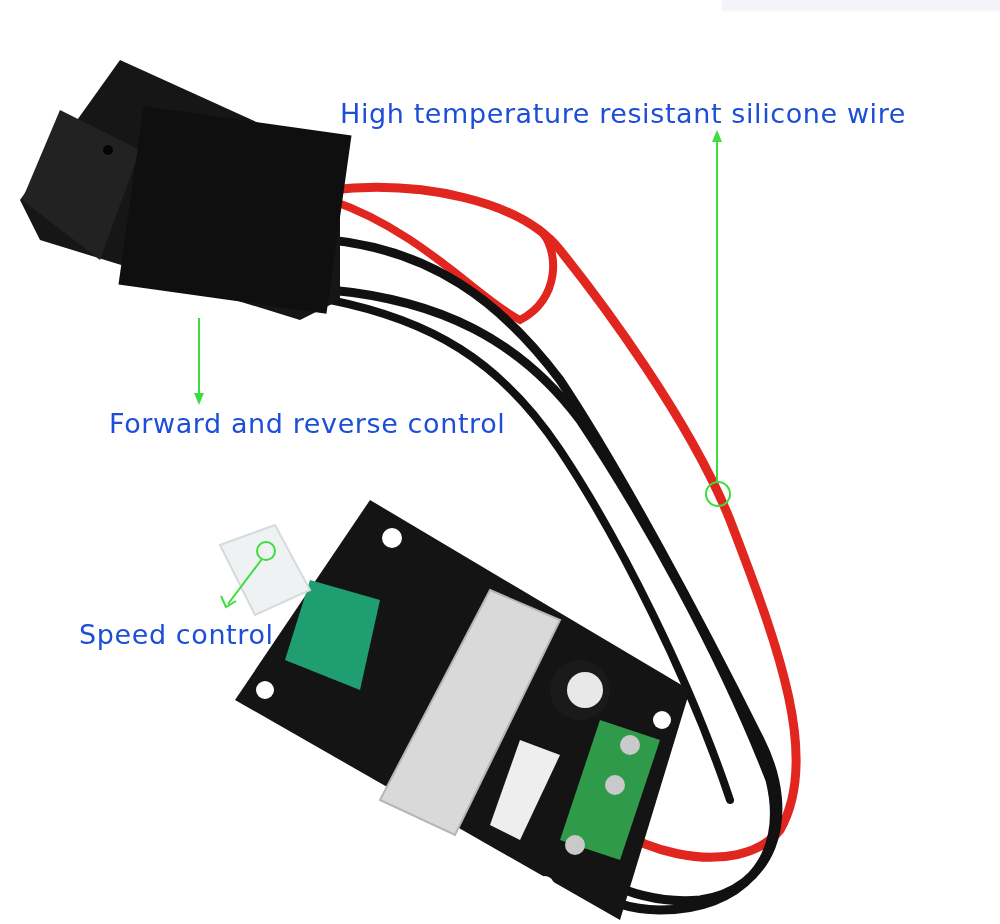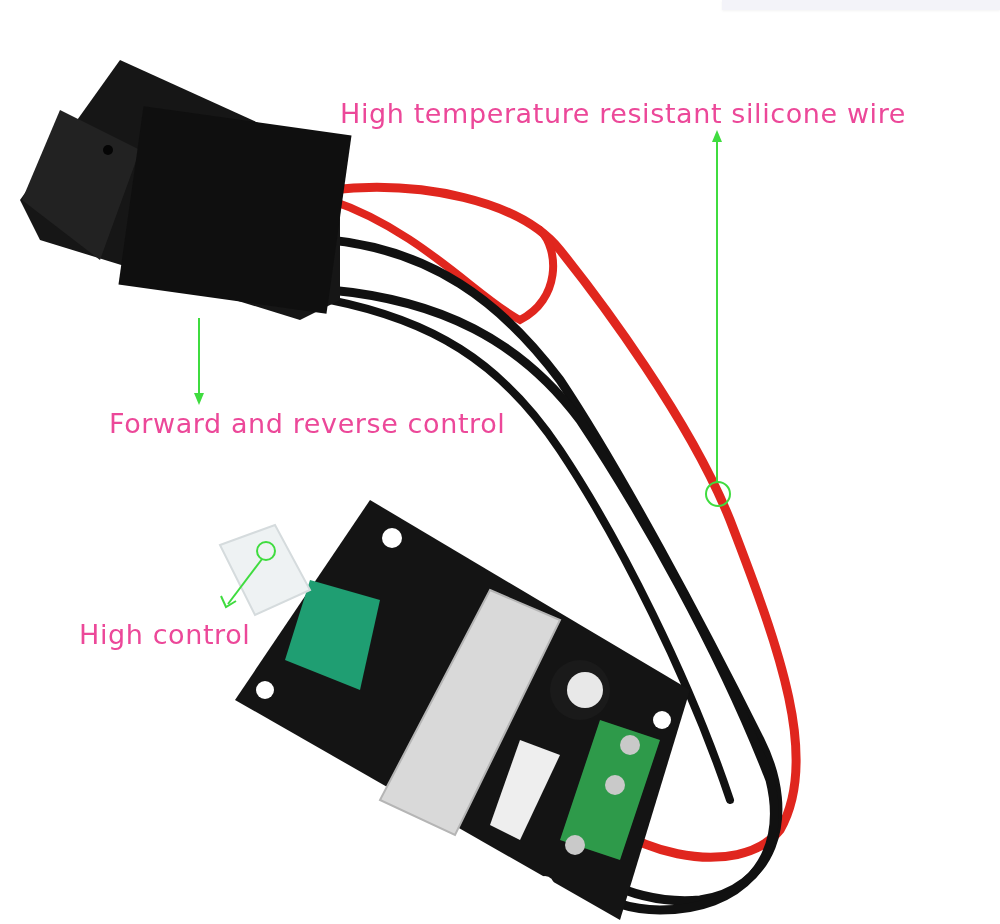--- a/index.html
+++ b/index.html
@@ -1,19 +1,19 @@
 <!DOCTYPE html>
 <html><head>
 <meta charset="utf-8">
 <style>
   html, body { margin:0; padding:0; background:#ffffff; }
   body { width:1000px; height:924px; position:relative; overflow:hidden; font-family:"DejaVu Sans", sans-serif; }
   .topbar { position:absolute; left:722px; top:0; width:278px; height:10px; background:#f3f3f9; box-shadow:0 1px 3px rgba(0,0,0,0.05); }
   .photo { position:absolute; left:0; top:0; width:1000px; height:924px; }
-  .label { position:absolute; color:#ec4899; font-size:27px; letter-spacing:0.6px; white-space:nowrap; line-height:1; }
+  .label { position:absolute; color:#1d4ed8; font-size:27px; letter-spacing:0.6px; white-space:nowrap; line-height:1; }
   .lbl-wire { left:340px; top:100px; }
   .lbl-fr { left:109px; top:410px; }
   .lbl-speed { left:79px; top:621px; }
 </style>
 </head>
 <body>
 
 <div class="topbar"></div>
 
 <svg class="photo" viewBox="0 0 1000 924" xmlns="http://www.w3.org/2000/svg">
@@ -63,13 +63,13 @@
     <line x1="199" y1="318" x2="199" y2="395"></line>
     <polygon points="194,393 204,393 199,405" fill="#3fdc3f" stroke="none"></polygon>
     <circle cx="266" cy="551" r="9"></circle>
     <line x1="262" y1="559" x2="228" y2="604"></line>
     <polyline points="221,596 226,607 236,601"></polyline>
   </g>
 </svg>
 
 <div class="label lbl-wire">High temperature resistant silicone wire</div>
 <div class="label lbl-fr">Forward and reverse control</div>
-<div class="label lbl-speed">High control</div>
+<div class="label lbl-speed">Speed control</div>
 
 </body></html>

